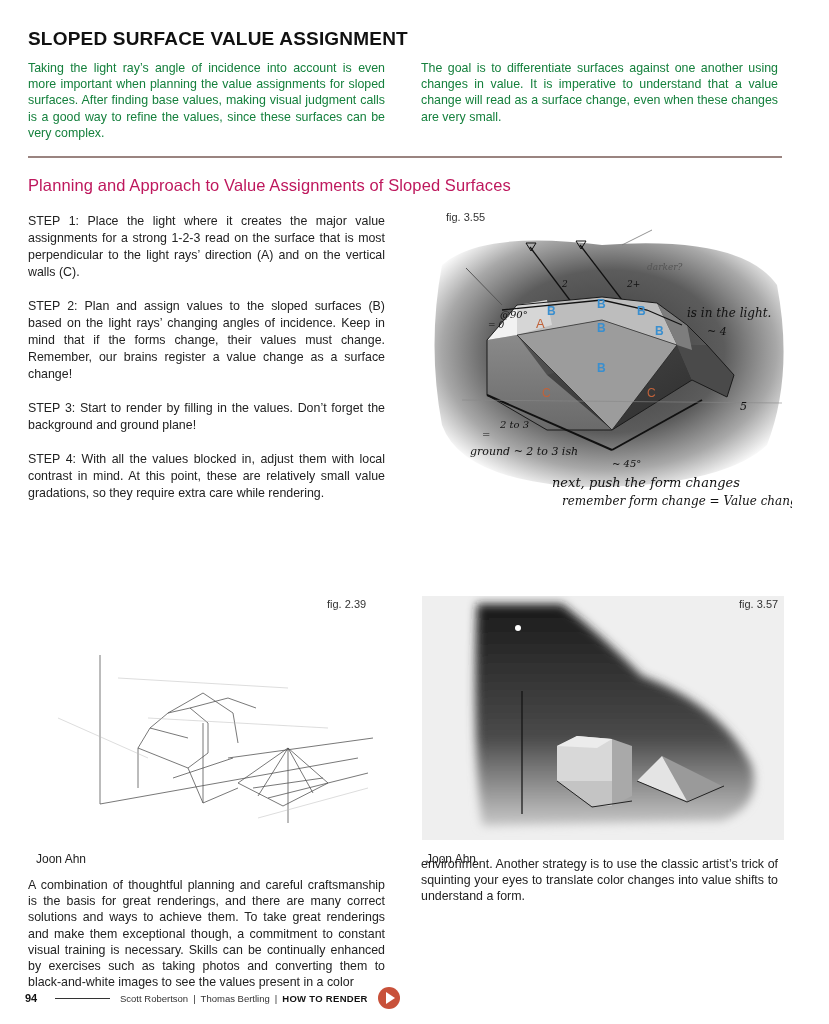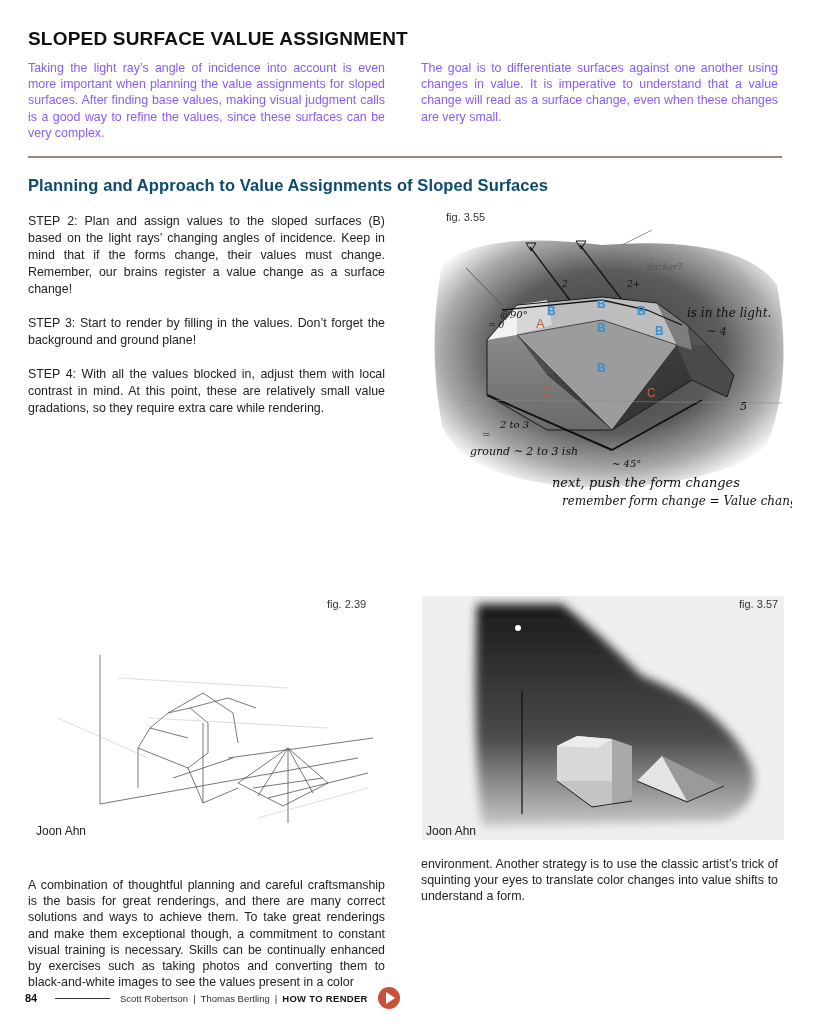--- a/index.html
+++ b/index.html
@@ -1,37 +1,37 @@
 <!DOCTYPE html>
 <html><head>
 <meta charset="utf-8">
 <style>
   * { box-sizing: border-box; margin: 0; padding: 0; }
   html, body { width: 829px; height: 1024px; background: #ffffff; overflow: hidden; }
   body { position: relative; font-family: "Liberation Sans", "DejaVu Sans", sans-serif; color: #1a1a1a; }
 
   .title { position: absolute; left: 28px; top: 28px; font-size: 19px; font-weight: bold; letter-spacing: 0.2px; color: #111; }
-  .intro { position: absolute; top: 60px; width: 357px; font-size: 12.4px; line-height: 16.2px; text-align: justify; color: #8b5cf6; }
+  .intro { position: absolute; top: 60px; width: 357px; font-size: 12.4px; line-height: 16.2px; text-align: justify; color: #15803d; }
   .intro.left { left: 28px; }
   .intro.right { left: 421px; }
   .rule { position: absolute; left: 28px; top: 156px; width: 754px; height: 2px; background: #9a8480; }
 
-  .subtitle { position: absolute; left: 28px; top: 176px; font-size: 16.5px; color: #0c4a6e; letter-spacing: 0.1px; font-weight: bold; }
+  .subtitle { position: absolute; left: 28px; top: 176px; font-size: 16.5px; color: #be185d; letter-spacing: 0.1px; }
 
   .steps { position: absolute; left: 28px; top: 213px; width: 357px; font-size: 12.4px; line-height: 17px; color: #222; text-align: justify; }
   .steps p { margin-bottom: 17px; }
 
   .figcap { position: absolute; font-size: 11px; color: #333; }
   .fig { position: absolute; overflow: hidden; }
 
   .fig355 { left: 422px; top: 225px; width: 370px; height: 290px; }
   .fig356 { left: 28px; top: 618px; width: 360px; height: 222px; }
   .fig357 { left: 422px; top: 596px; width: 362px; height: 244px; background: #efefef; }
 
-  .credit { position: absolute; font-size: 12px; color: #222; }
+  .credit { position: absolute; font-size: 12px; color: #222; margin-top: 28px; }
 
   .body-text { position: absolute; top: 856px; width: 357px; font-size: 12.4px; line-height: 16.2px; text-align: justify; color: #222; }
   .body-text.left { left: 28px; margin-top: 21px; }
   .body-text.right { left: 421px; }
   .body-text p + p { margin-top: 16px; }
 
   .footer { position: absolute; left: 25px; top: 988px; height: 20px; display: flex; align-items: center; font-size: 9.5px; color: #333; }
   .footer .pg { font-weight: bold; font-size: 11px; color: #111; width: 30px; }
   .footer .line { width: 55px; height: 1px; background: #333; margin-right: 10px; }
   .footer .sep { margin: 0 5px; }
@@ -45,20 +45,21 @@
 <div class="title">SLOPED SURFACE VALUE ASSIGNMENT</div>
 
 <div class="intro left">Taking the light ray’s angle of incidence into account is even more important when planning the value assignments for sloped surfaces. After finding base values, making visual judgment calls is a good way to refine the values, since these surfaces can be very complex.</div>
 <div class="intro right">The goal is to differentiate surfaces against one another using changes in value. It is imperative to understand that a value change will read as a surface change, even when these changes are very small.</div>
 
 <div class="rule"></div>
 
 <div class="subtitle">Planning and Approach to Value Assignments of Sloped Surfaces</div>
 
 <div class="steps">
+  <p>STEP 1: Place the light where it creates the major value assignments for a strong 1-2-3 read on the surface that is most perpendicular to the light rays’ direction (A) and on the vertical walls (C).</p>
   <p>STEP 2: Plan and assign values to the sloped surfaces (B) based on the light rays’ changing angles of incidence. Keep in mind that if the forms change, their values must change. Remember, our brains register a value change as a surface change!</p>
   <p>STEP 3: Start to render by filling in the values. Don’t forget the background and ground plane!</p>
   <p>STEP 4: With all the values blocked in, adjust them with local contrast in mind. At this point, these are relatively small value gradations, so they require extra care while rendering.</p>
 </div>
 
 <div class="figcap" style="left:446px; top:211px;">fig. 3.55</div>
 <div class="fig fig355">
   <svg width="370" height="290" viewBox="0 0 370 290">
     <defs>
       <radialGradient id="bg355" cx="50%" cy="45%" r="60%">
@@ -202,21 +203,21 @@
 </div>
 <div class="figcap" style="left:739px; top:598px;">fig. 3.57</div>
 <div class="credit" style="left:426px; top:824px;">Joon Ahn</div>
 
 <div class="body-text left">A combination of thoughtful planning and careful craftsmanship is the basis for great renderings, and there are many correct solutions and ways to achieve them. To take great renderings and make them exceptional though, a commitment to constant visual training is necessary. Skills can be continually enhanced by exercises such as taking photos and converting them to black-and-white images to see the values present in a color</div>
 <div class="body-text right">
   <p>environment. Another strategy is to use the classic artist’s trick of squinting your eyes to translate color changes into value shifts to understand a form.</p>
 </div>
 
 <div class="footer">
-  <span class="pg">84</span>
+  <span class="pg">94</span>
   <span class="line"></span>
   <span>Scott Robertson</span>
   <span class="sep">|</span>
   <span>Thomas Bertling</span>
   <span class="sep">|</span>
   <span class="book">HOW TO RENDER</span>
   <span class="play"></span>
 </div>
 
 </body></html>

